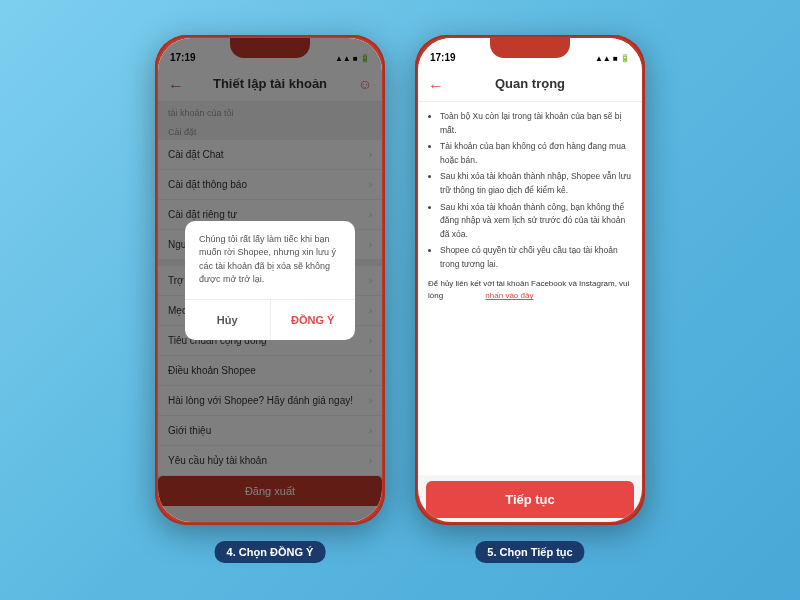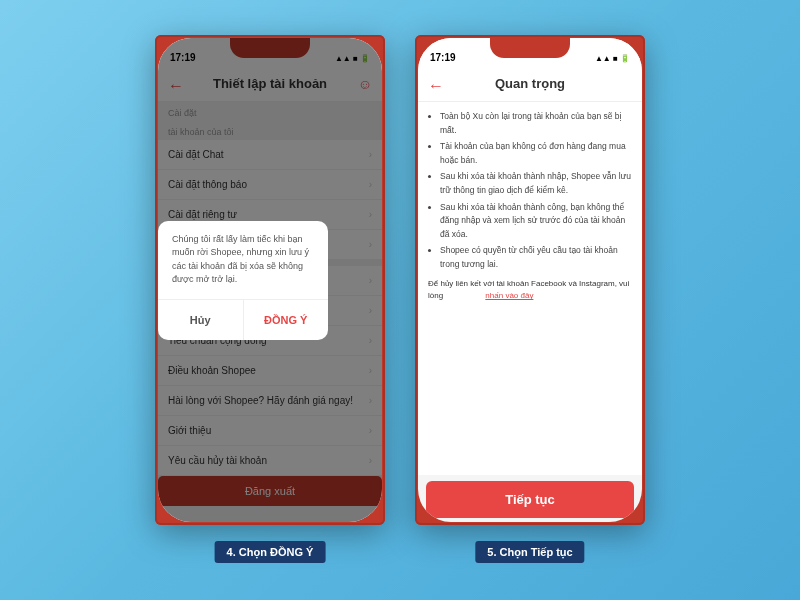--- a/index.html
+++ b/index.html
@@ -13,21 +13,21 @@
       gap: 30px;
       font-family: -apple-system, BlinkMacSystemFont, 'Segoe UI', sans-serif;
       overflow: hidden;
     }
 
     
     .phone {
       width: 230px;
       height: 490px;
       background: #c0392b;
-      border-radius: 6px;
+      border-radius: 32px;
       padding: 3px;
       box-shadow: 0 8px 32px rgba(0,0,0,0.35), inset 0 0 0 2px #a93226;
       position: relative;
     }
     .phone-inner {
       width: 100%;
       height: 100%;
       background: #f5f5f5;
       border-radius: 33px;
       overflow: hidden;
@@ -127,21 +127,21 @@
       font-size: 10px;
     }
 
     
     .overlay {
       position: absolute;
       top: 0; left: 0; right: 0; bottom: 0;
       background: rgba(0,0,0,0.5);
       display: flex;
       align-items: center;
-      justify-content: flex-start;
+      justify-content: center;
       z-index: 20;
     }
     .dialog {
       background: #fff;
       border-radius: 10px;
       width: 170px;
       overflow: hidden;
     }
     .dialog-text {
       font-size: 9px;
@@ -172,21 +172,21 @@
     .step-badge {
       position: absolute;
       bottom: -38px;
       left: 50%;
       transform: translateX(-50%);
       background: #1a3a6b;
       color: #fff;
       font-size: 11px;
       font-weight: 600;
       padding: 5px 12px;
-      border-radius: 3px;
+      border-radius: 10px;
       white-space: nowrap;
     }
     .step-badge em {
       font-style: normal;
       font-weight: 800;
     }
     .phone-wrapper {
       position: relative;
       margin-bottom: 40px;
     }
@@ -254,22 +254,22 @@
         <span class="status-icons">▲▲ ■ 🔋</span>
       </div>
 
       <div class="nav-bar">
         <span class="nav-back">←</span>
         <span class="nav-title">Thiết lập tài khoản</span>
         <span class="nav-icon">☺</span>
       </div>
 
       <div class="screen-content">
+        <div class="section-label">tài khoản của tôi</div>
         <div class="section-label">Cài đặt</div>
-        <div class="section-label">tài khoản của tôi</div>
 
         <div class="menu-list">
           <div class="menu-item">
             <span>Cài đặt Chat</span>
             <span class="chevron">›</span>
           </div>
           <div class="menu-item">
             <span>Cài đặt thông báo</span>
             <span class="chevron">›</span>
           </div>

